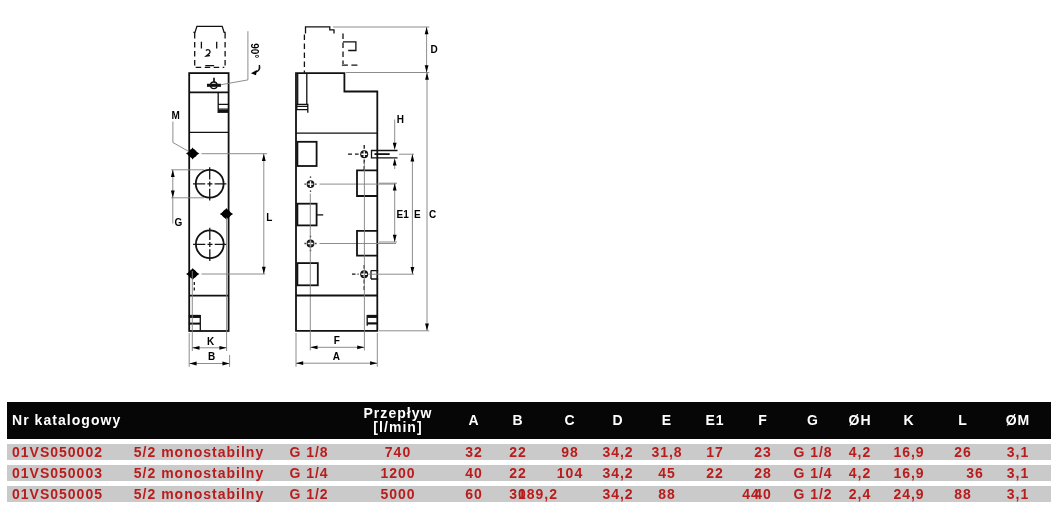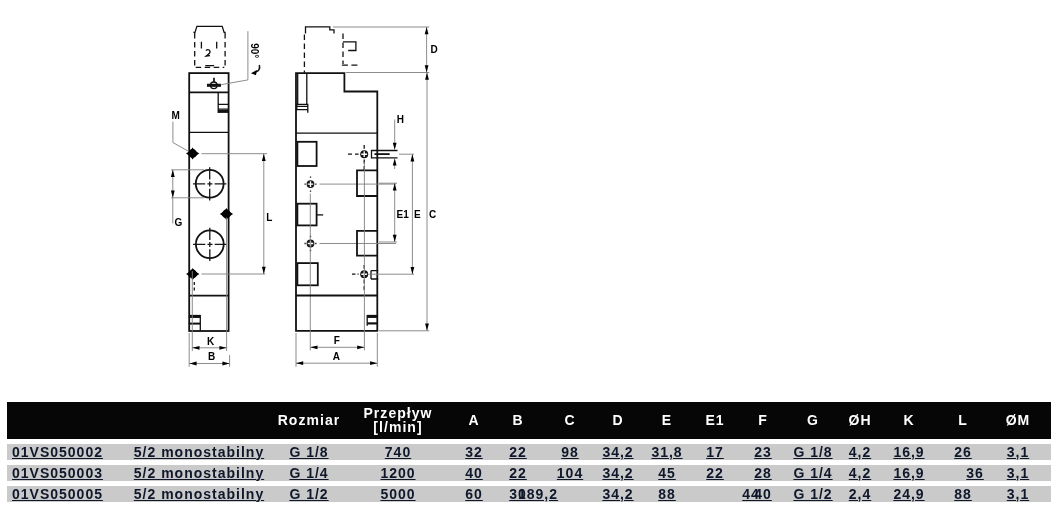--- a/index.html
+++ b/index.html
@@ -12,22 +12,22 @@
   .cl{stroke:#151515;stroke-width:1.3;fill:none;}
   .lbl{font:bold 10px "Liberation Sans",sans-serif;fill:#000;}
   .arr{fill:#000;stroke:none;}
   
   .thead{position:absolute;left:7px;top:402px;width:1044px;height:36.5px;background:#060606;}
   .thead span{position:absolute;color:#fff;font:bold 14px "Liberation Sans",sans-serif;
       letter-spacing:1.05px;line-height:36px;white-space:nowrap;transform:translateX(-50%);}
   .thead .l{transform:none;}
   .thead .two{line-height:13.5px;top:5px;text-align:center;}
   .trow{position:absolute;left:7px;width:1044px;height:16px;background:#cacaca;}
-  .trow span{position:absolute;color:#0f172a;font:bold 14px "Liberation Sans",sans-serif;
-      letter-spacing:1px;line-height:16px;white-space:nowrap;transform:translateX(-50%);text-decoration:underline;}
+  .trow span{position:absolute;color:#b91c1c;font:bold 14px "Liberation Sans",sans-serif;
+      letter-spacing:1px;line-height:16px;white-space:nowrap;transform:translateX(-50%);}
   .trow .l{transform:none;}
 </style>
 </head>
 <body>
 <svg id="drawing" width="1063" height="400" viewBox="0 0 1063 400">
 
 <g>
       <path class="thin" d="M193.4,32.4 H195 L196.9,26.3 H222.2 L224.1,32.4 H225.7" stroke-width="1.5"></path>
     </g>
 
@@ -321,21 +321,21 @@
       <path class="tick" d="M296,333 V366.8 M377.3,333 V366.8 M296,363.2 H377.3"></path>
 <path class="arr" d="M296,363.2 l7.2,-1.9 v3.8 z M377.3,363.2 l-7.2,-1.9 v3.8 z"></path>
     </g>
 
 <g>
       <text class="lbl" x="332.8" y="360.1">A</text>
     </g>
 </svg>
 
 <div class="thead">
-  <span style="left:302px">Rozmiar</span>
+  <span class="l" style="left:5px">Nr katalogowy</span>
   <span class="two" style="left:391px">Przepływ<br>[l/min]</span>
   <span style="left:467px">A</span>
   <span style="left:511px">B</span>
   <span style="left:563px">C</span>
   <span style="left:611px">D</span>
   <span style="left:660px">E</span>
   <span style="left:708px">E1</span>
   <span style="left:756px">F</span>
   <span style="left:806px">G</span>
   <span style="left:853px">ØH</span>

